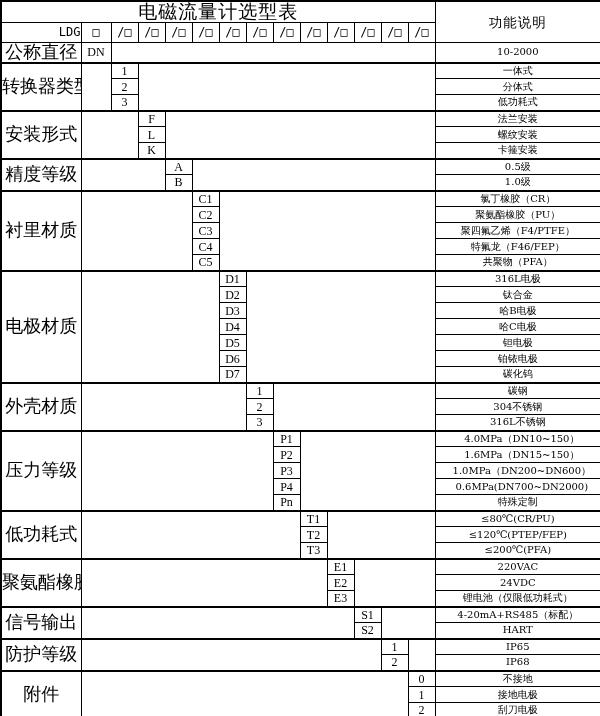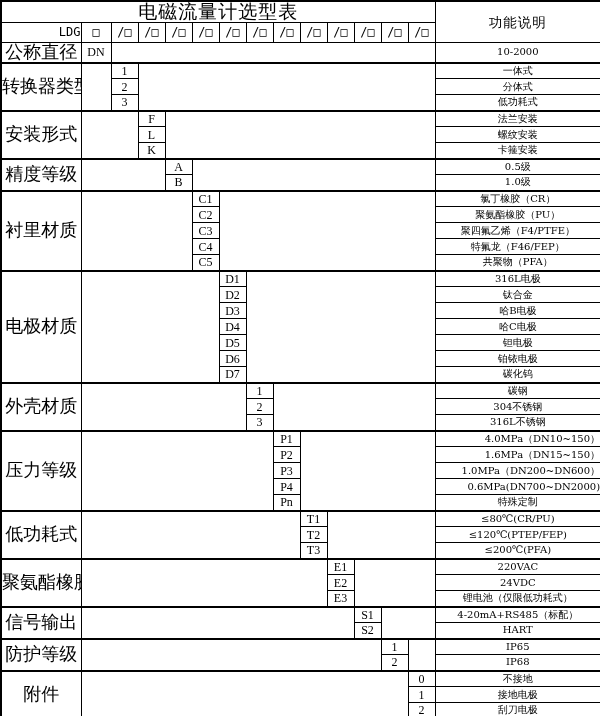--- a/index.html
+++ b/index.html
@@ -14,21 +14,21 @@
   td.title{border-bottom:1px solid #000;font-size:19px;letter-spacing:1px;}
   td.func-header{border-left:1px solid #000;font-size:13.5px;letter-spacing:1px;margin-left:48px;}
   td.ldg{border-bottom:1px solid #000;text-align:right;padding-left:5px;
          font-family:"DejaVu Sans Mono","Liberation Mono",monospace;font-size:12px;}
   td.box{border:1px solid #000;font-size:12px;
          font-family:"DejaVu Sans Mono","Liberation Mono",monospace;}
   td.label{border-right:1px solid #000;font-size:18px;}
   td.code{border:1px solid #000;font-size:12px;
           font-family:Liberation Serif, serif;}
   td.desc{border-left:1px solid #000;border-top:1px solid #000;font-size:10px;}
-  td.desc.left{text-align:right;padding-left:8px;}
+  td.desc.left{text-align:center;padding-left:8px;}
   td.fill{border:0;}
   tr.block-start td{border-top:2px solid #000;}
 </style>
 </head>
 <body>
 
 <table>
   <colgroup>
       <col style="width: 80px;">
       <col style="width: 30px;">

